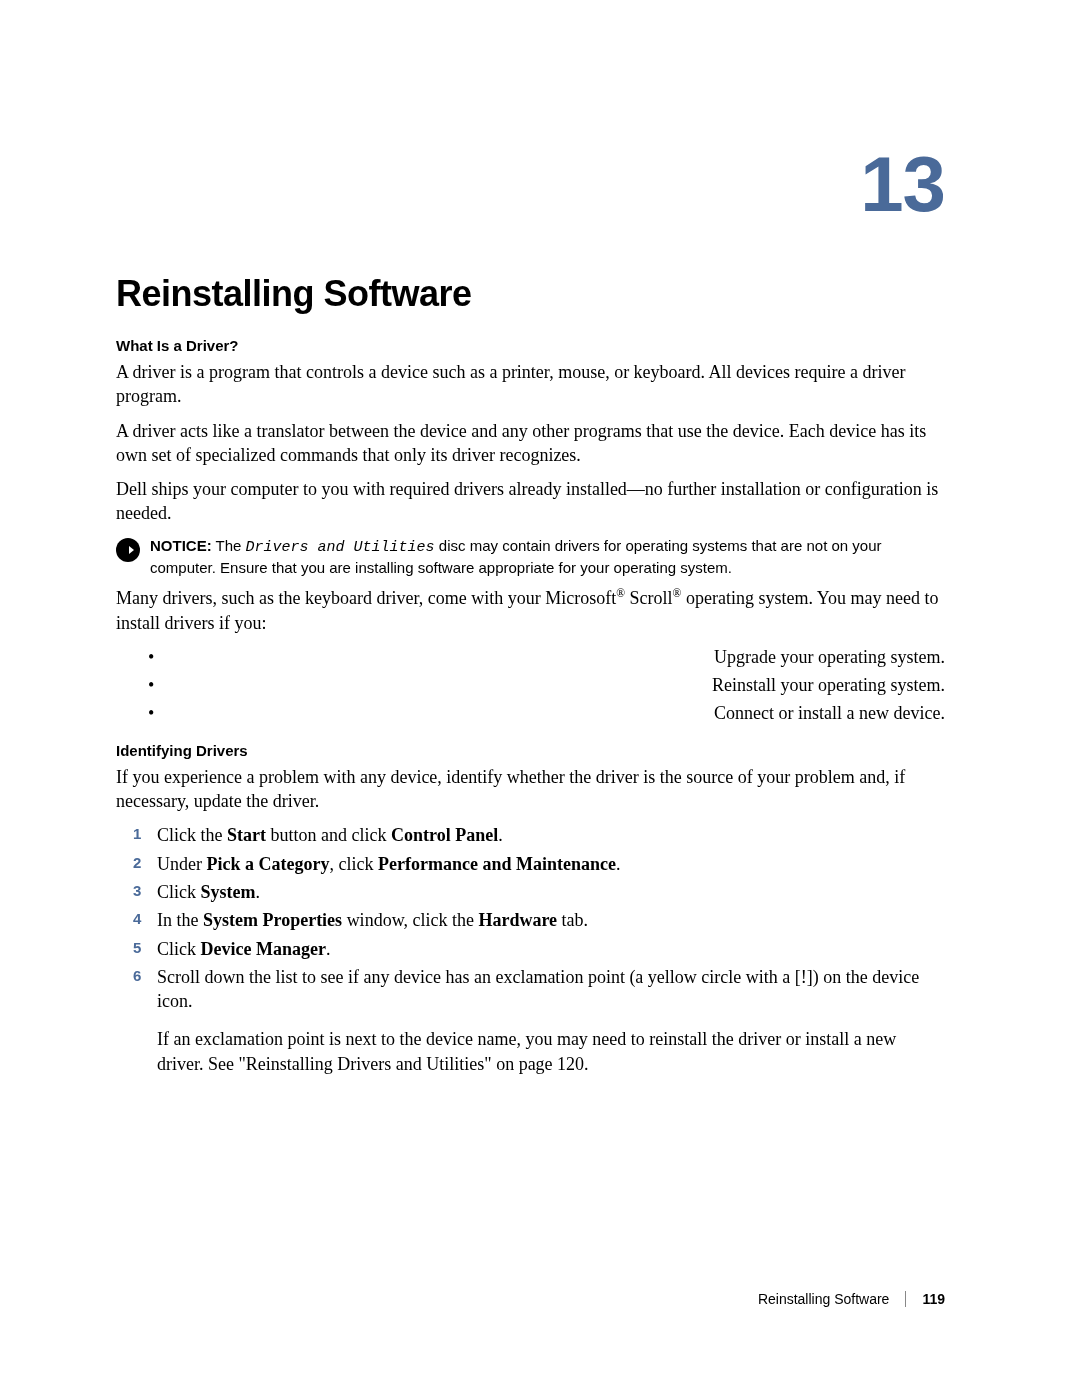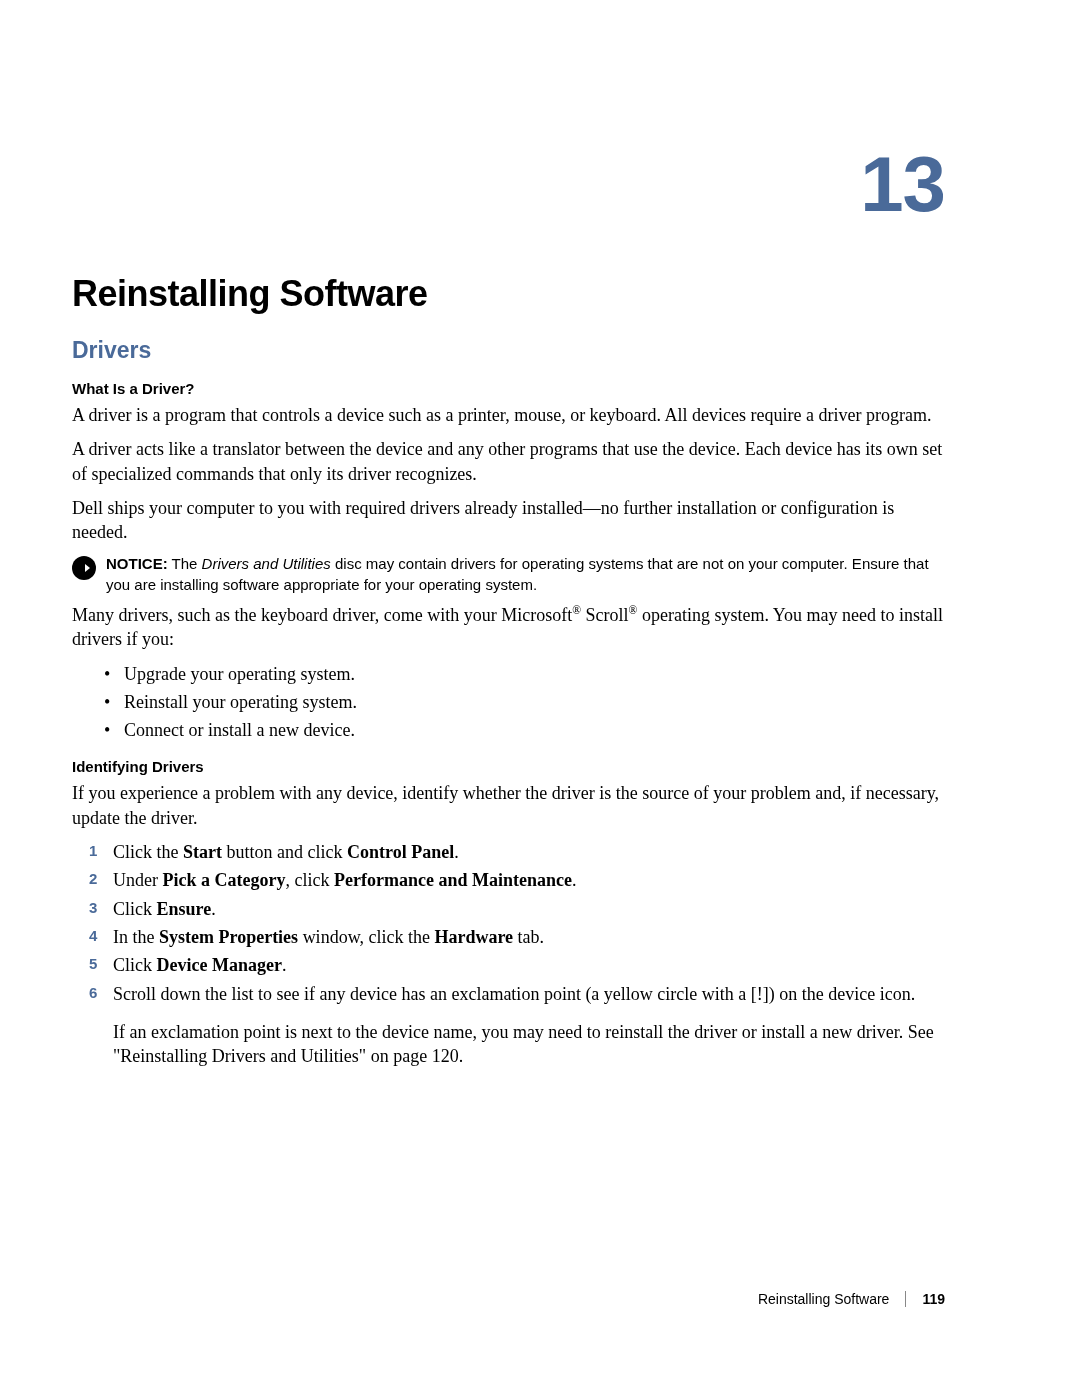--- a/index.html
+++ b/index.html
@@ -7,21 +7,21 @@
     padding: 0;
     background: #fff;
     font-family: "Times New Roman", Times, serif;
     color: #000;
   }
   .page {
     width: 1080px;
     height: 1397px;
     position: relative;
     box-sizing: border-box;
-    padding: 145px 135px 0 72px;
+    padding: 145px 135px 0 116px;
   }
   .chapter-number {
     font-family: Helvetica, Arial, sans-serif;
     font-weight: 800;
     font-size: 78px;
     color: #4a6a99;
     text-align: right;
     margin: 0;
     line-height: 1;
     letter-spacing: -1px;
@@ -68,25 +68,26 @@
     justify-content: center;
     margin-top: 2px;
   }
   .notice-icon svg { display: block; }
   .notice-text {
     font-family: Helvetica, Arial, sans-serif;
     font-size: 15px;
     line-height: 1.35;
   }
   .notice-text .strong { font-weight: 700; }
-  .notice-text .ital { font-style: italic; }
+  .notice-text .ital { font-style: italic; font-family: Liberation Mono, monospace; }
   ul.bullets {
     margin: 0 0 14px 0;
     padding-left: 52px;
     list-style: none;
+    text-align: right;
   }
   ul.bullets li {
     position: relative;
     font-size: 18px;
     line-height: 1.35;
     margin: 4px 0;
   }
   ul.bullets li::before {
     content: "•";
     position: absolute;
@@ -137,21 +138,20 @@
 </style>
 </head>
 <body>
 
 <div class="page">
 
   <div class="chapter-number">13</div>
 
   <h1 class="title">Reinstalling Software</h1>
 
-  <h2 class="section">Drivers</h2>
 
   <h3 class="subsection">What Is a Driver?</h3>
 
   <p class="body">A driver is a program that controls a device such as a printer, mouse, or keyboard. All devices require a driver program.</p>
   <p class="body">A driver acts like a translator between the device and any other programs that use the device. Each device has its own set of specialized commands that only its driver recognizes.</p>
   <p class="body">Dell ships your computer to you with required drivers already installed—no further installation or configuration is needed.</p>
 
   <div class="notice-row">
     <div class="notice-icon">
       <svg width="16" height="16" viewBox="0 0 16 16">
@@ -178,21 +178,21 @@
   <p class="body">If you experience a problem with any device, identify whether the driver is the source of your problem and, if necessary, update the driver.</p>
 
   <ol class="steps">
     <li>
       <span>Click the </span><strong>Start</strong><span> button and click </span><strong>Control Panel</strong><span>.</span>
     </li>
     <li>
       <span>Under </span><strong>Pick a Category</strong><span>, click </span><strong>Performance and Maintenance</strong><span>.</span>
     </li>
     <li>
-      <span>Click </span><strong>Ensure</strong><span>.</span>
+      <span>Click </span><strong>System</strong><span>.</span>
     </li>
     <li>
       <span>In the </span><strong>System Properties</strong><span> window, click the </span><strong>Hardware</strong><span> tab.</span>
     </li>
     <li>
       <span>Click </span><strong>Device Manager</strong><span>.</span>
     </li>
     <li>
       <span>Scroll down the list to see if any device has an exclamation point (a yellow circle with a [!]) on the device icon.</span>
       <p class="followup">If an exclamation point is next to the device name, you may need to reinstall the driver or install a new driver. See "Reinstalling Drivers and Utilities" on page 120.</p>

